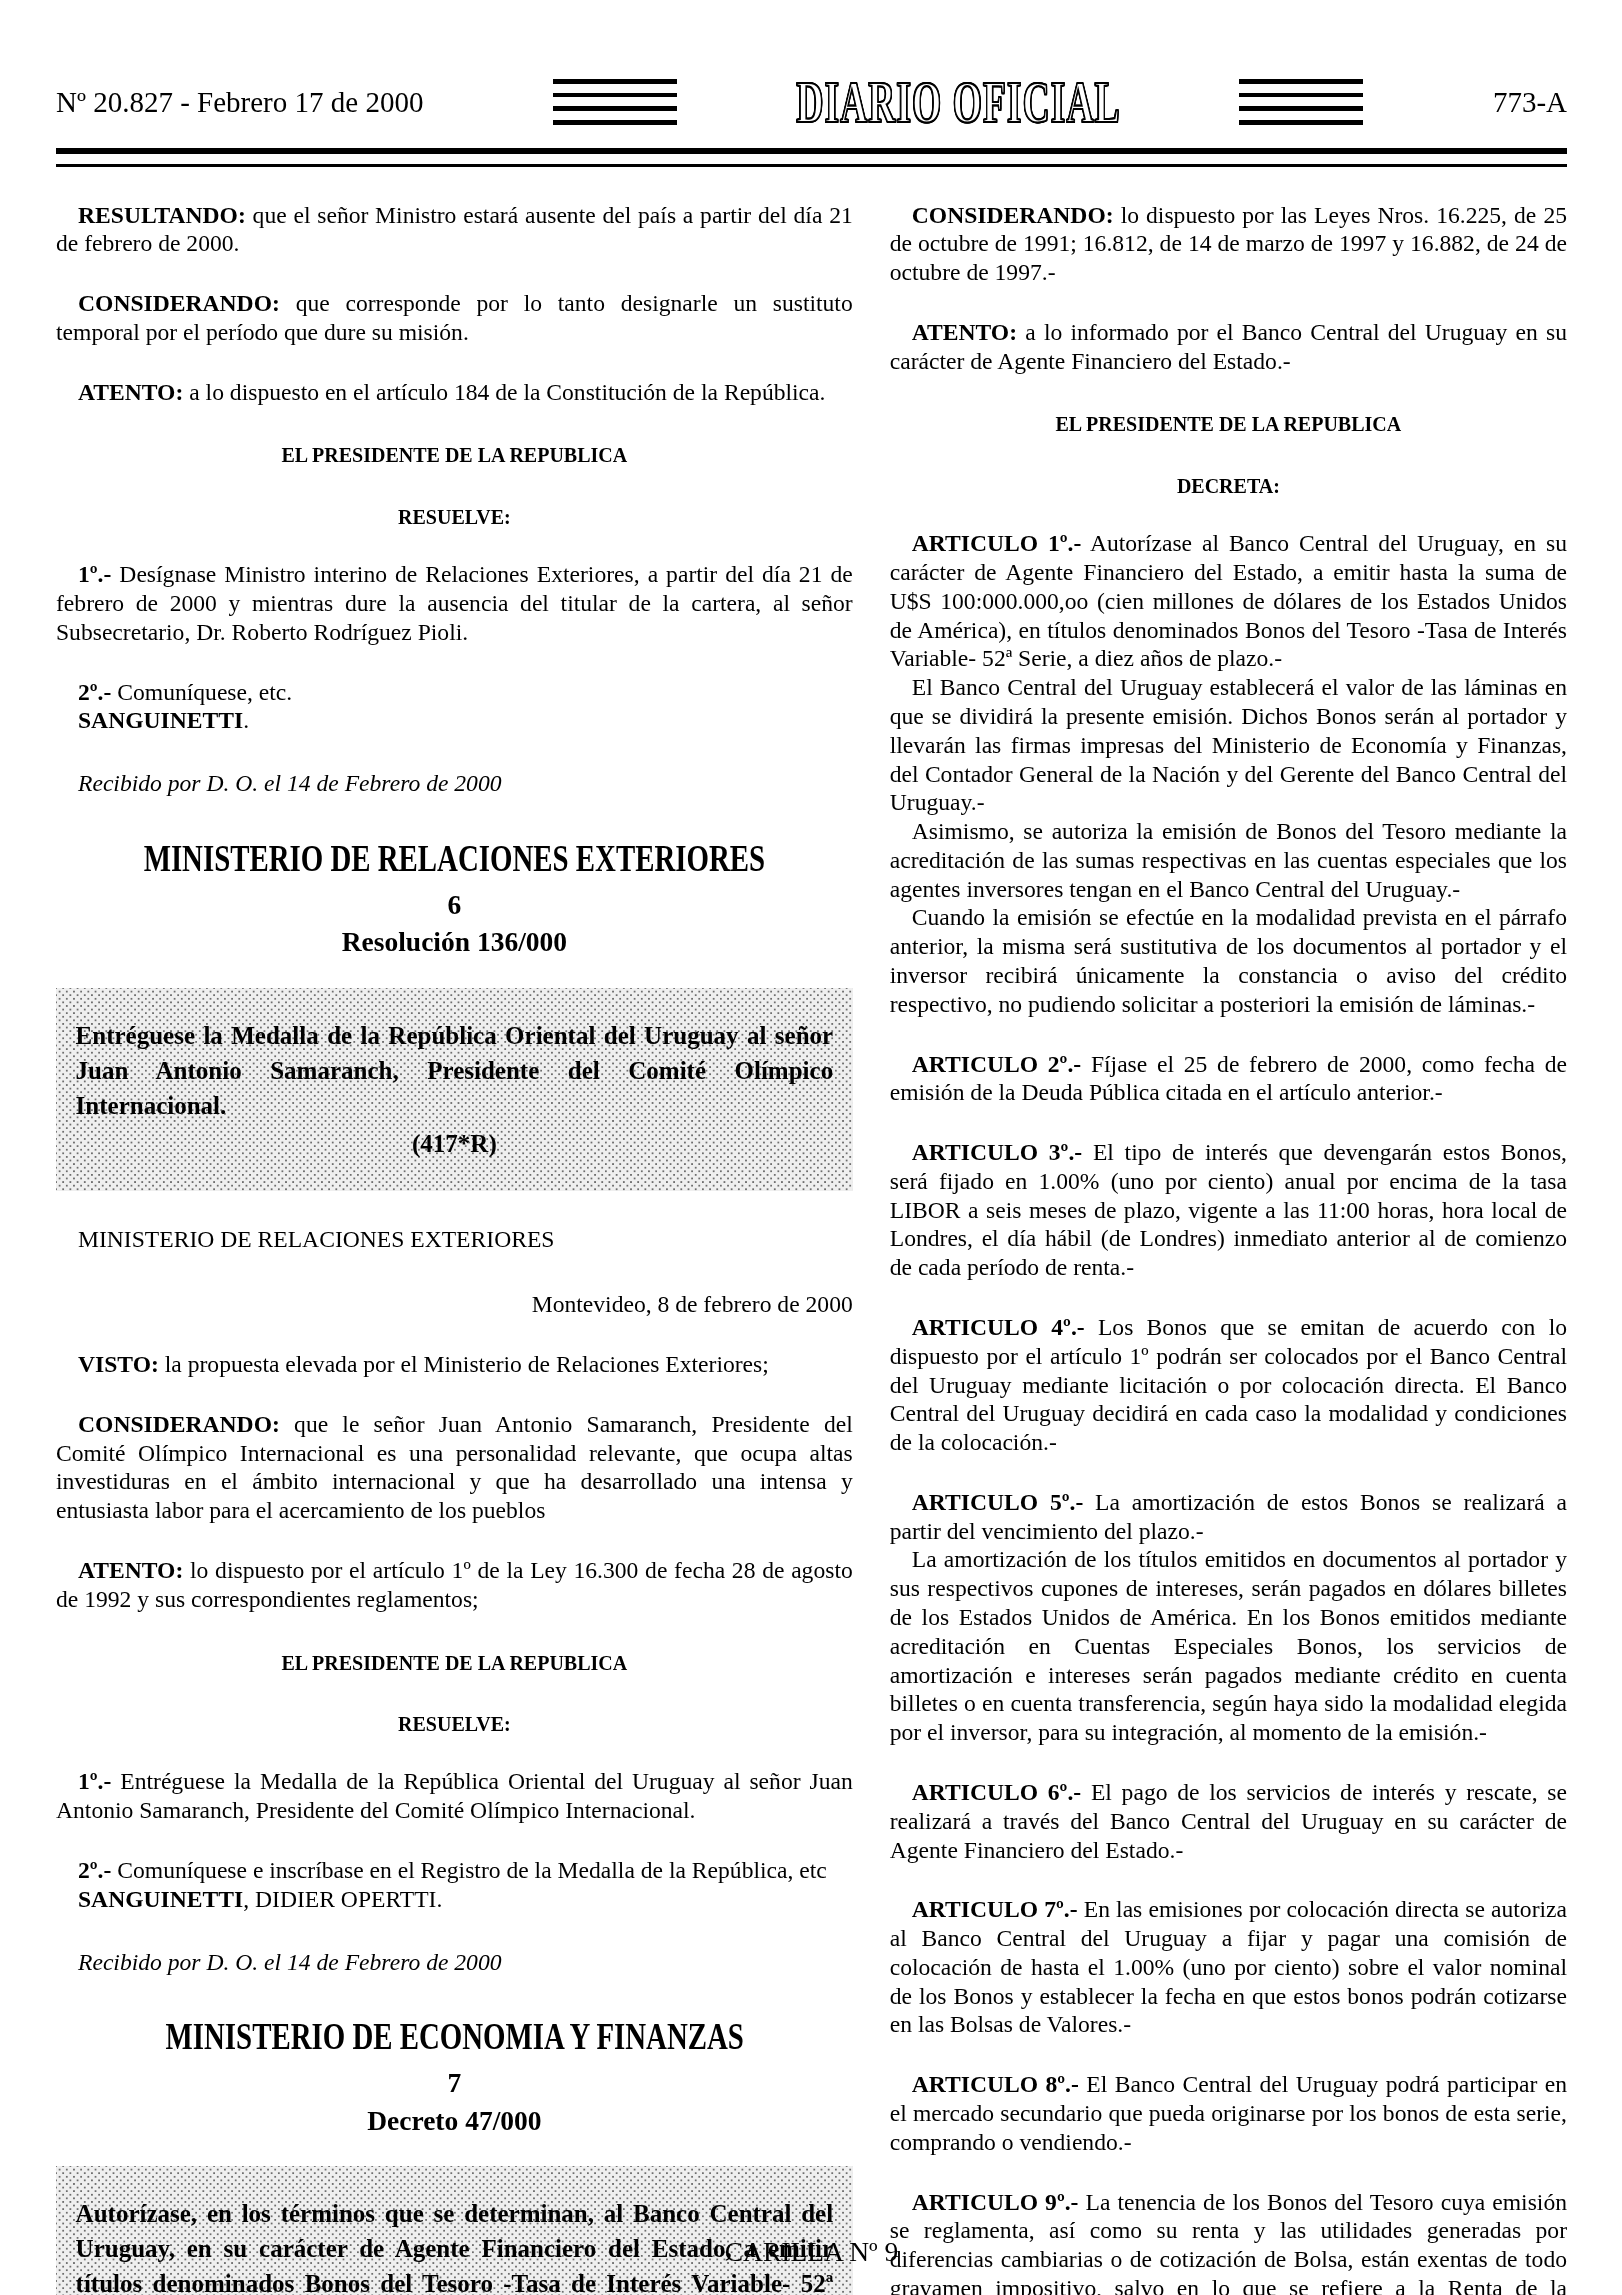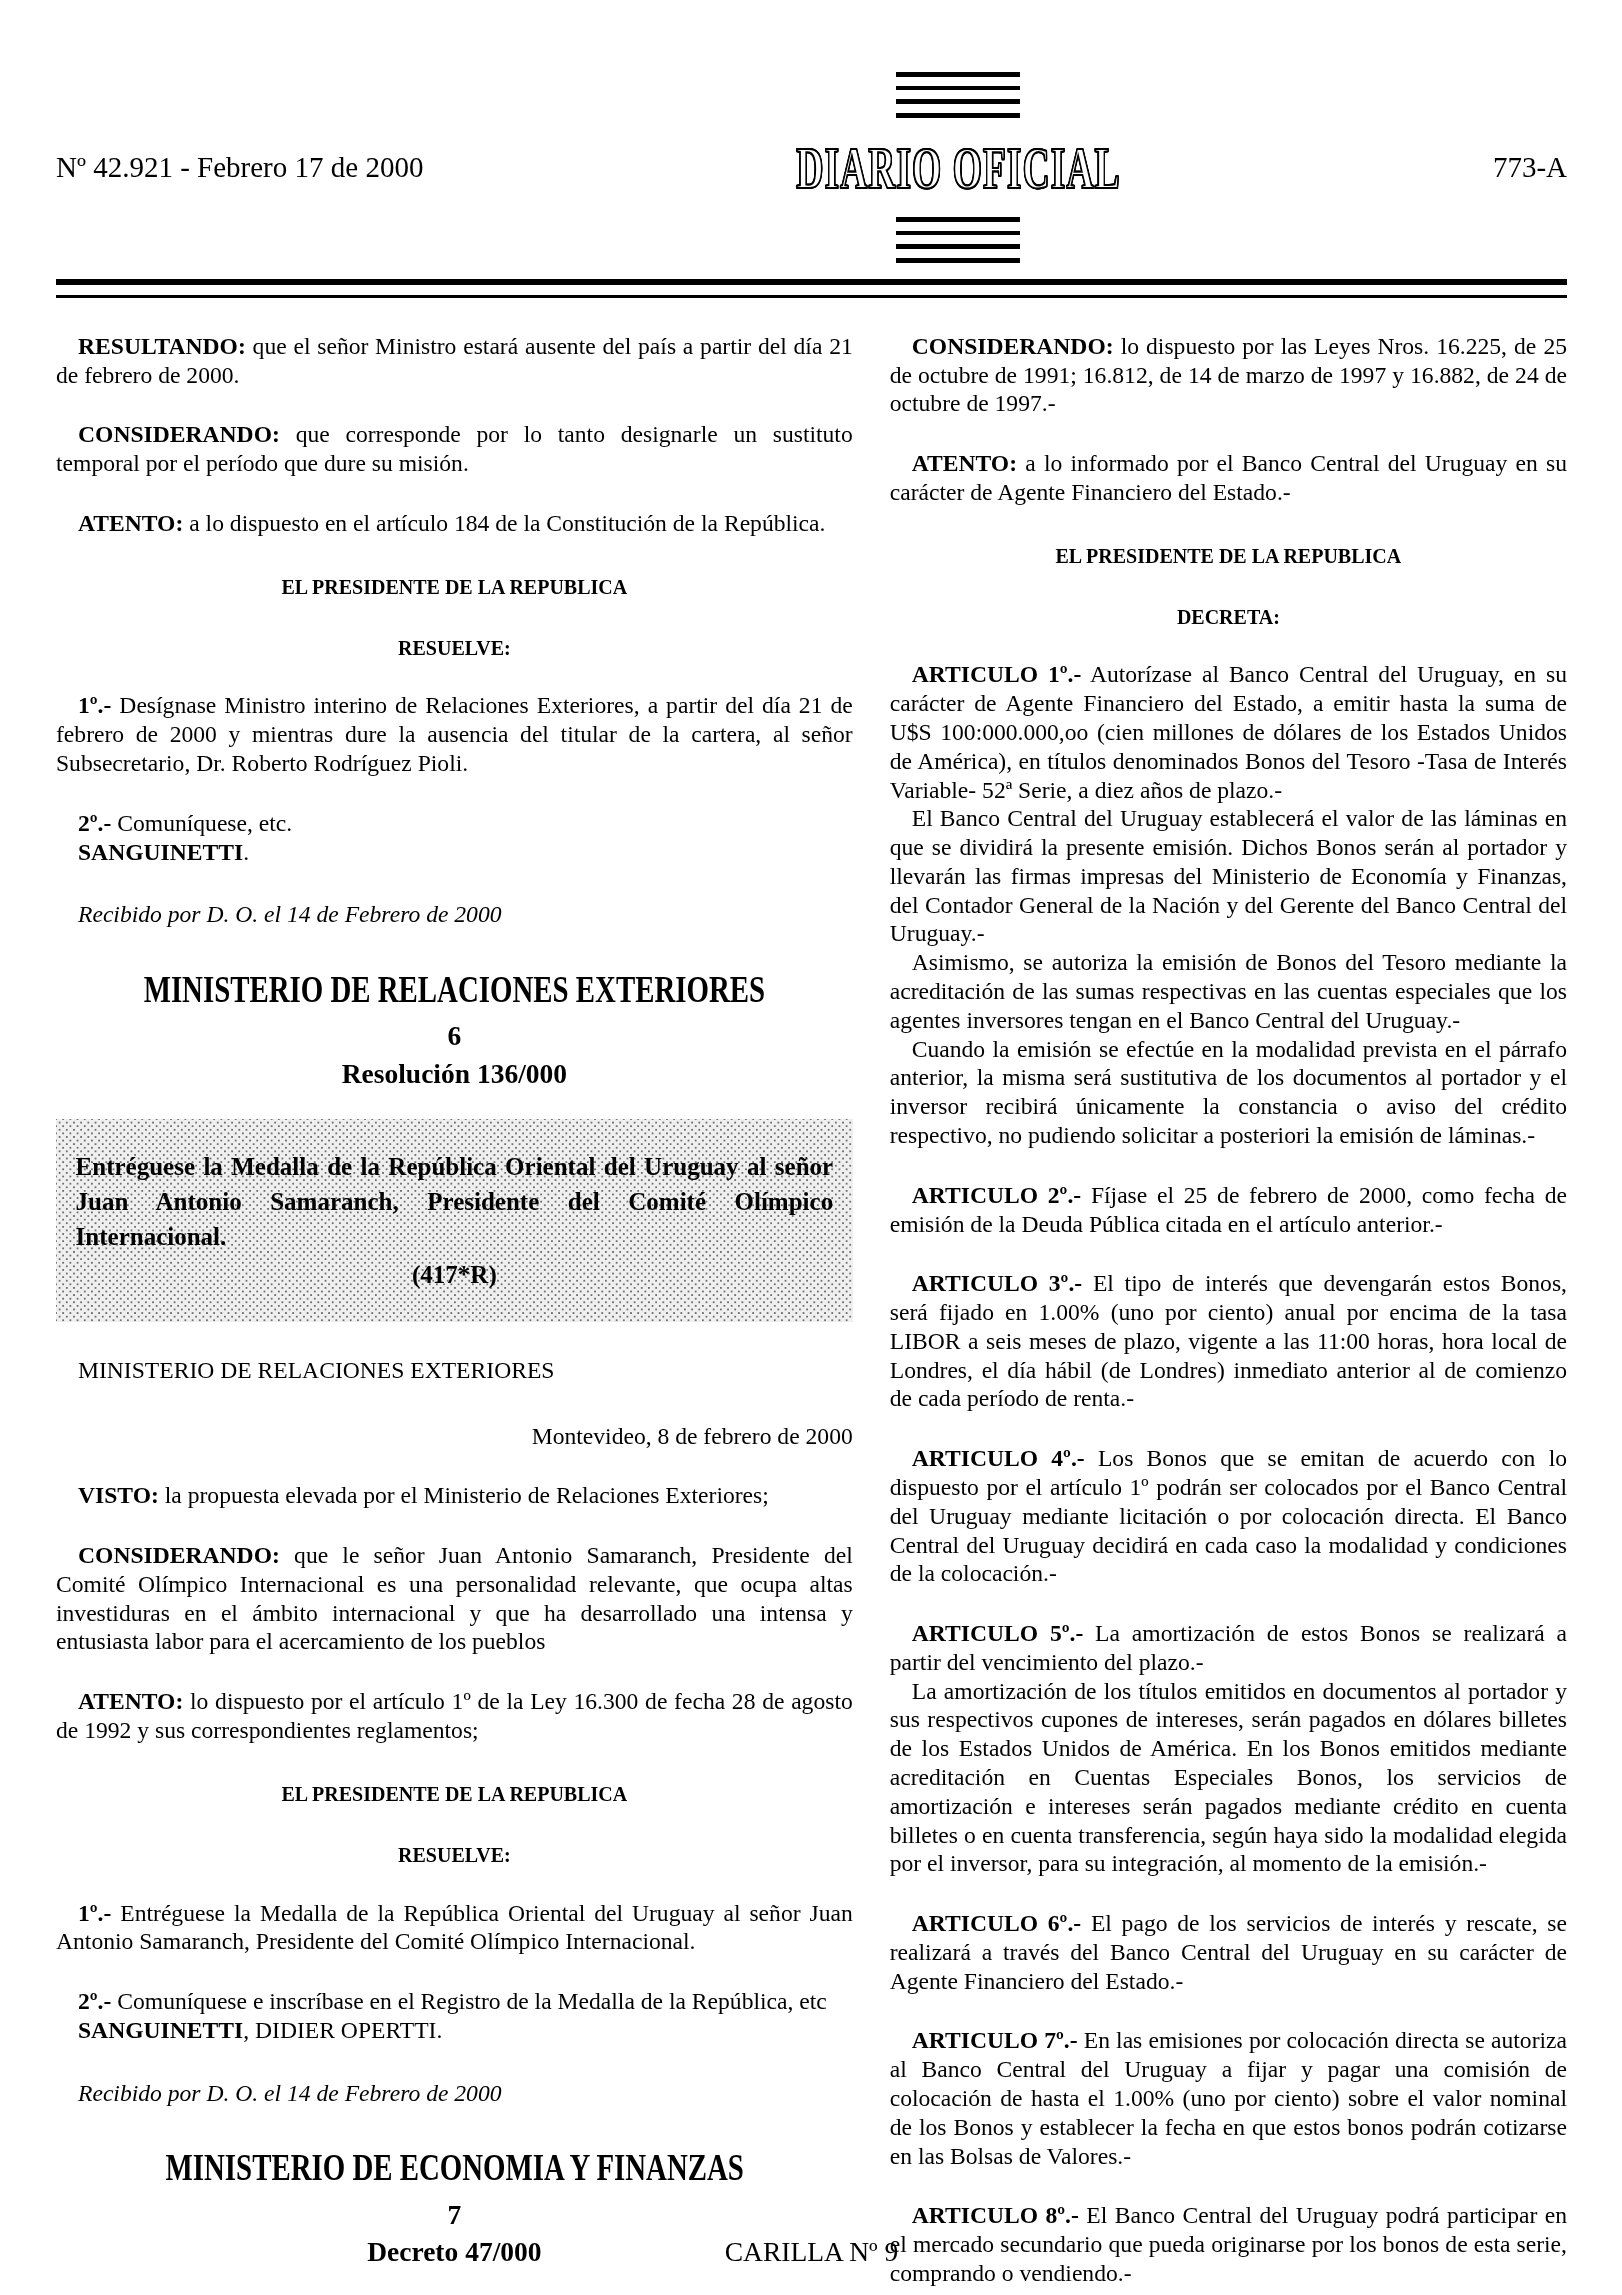--- a/index.html
+++ b/index.html
@@ -7,21 +7,21 @@
     width:1623px;height:2295px;position:relative;overflow:hidden;
     background:#ffffff;color:#000;
     font-family:"Liberation Serif", "DejaVu Serif", serif;
   }
   
   .page-header{
     display:flex;justify-content:space-between;align-items:center;
     padding:72px 56px 15.7px 56px;
   }
   .issue,.pagenum{font-size:29px;white-space:nowrap;}
-  .masthead{display:flex;align-items:center;gap:19.6px;flex-direction:column;}
+  .masthead{display:flex;align-items:center;gap:19.6px;}
   .flourish{
     width:124px;height:46px;
     background:repeating-linear-gradient(180deg,#000 0 4.6px,transparent 4.6px 13.7px);
   }
   .masthead-title{
     font-weight:bold;font-size:60px;line-height:1;letter-spacing:2px;
     display:inline-block;transform:scaleX(.62);transform-origin:50% 50%;
     white-space:nowrap;color:#fff;
     -webkit-text-stroke:2px #000;
     text-shadow:1.3px 1.3px 0 #000,-1.3px -1.3px 0 #000,1.3px -1.3px 0 #000,-1.3px 1.3px 0 #000,
@@ -56,21 +56,21 @@
   .b-date{margin:37px 0 0 0;text-align:right;text-indent:0;}
   .b-recv{margin:34px 0 0 0;font-weight:normal;font-style:italic;text-indent:22px;text-align:left;}
   .b-sig{margin:0;text-indent:22px;text-align:left;}
   
   .footer{position:absolute;left:0;right:0;bottom:27.5px;text-align:center;font-size:27.5px;}
 </style>
 </head>
 <body>
 
 <div class="page-header">
-  <div class="issue">Nº 42.921 - Febrero 17 de 2000</div>
+  <div class="issue">Nº 20.827 - Febrero 17 de 2000</div>
   <div class="masthead">
     <div class="flourish"></div>
     <div class="masthead-title">DIARIO OFICIAL</div>
     <div class="flourish"></div>
   </div>
   <div class="pagenum">773-A</div>
 </div>
 <div class="rule-thick"></div>
 <div class="rule-thin"></div>
 

